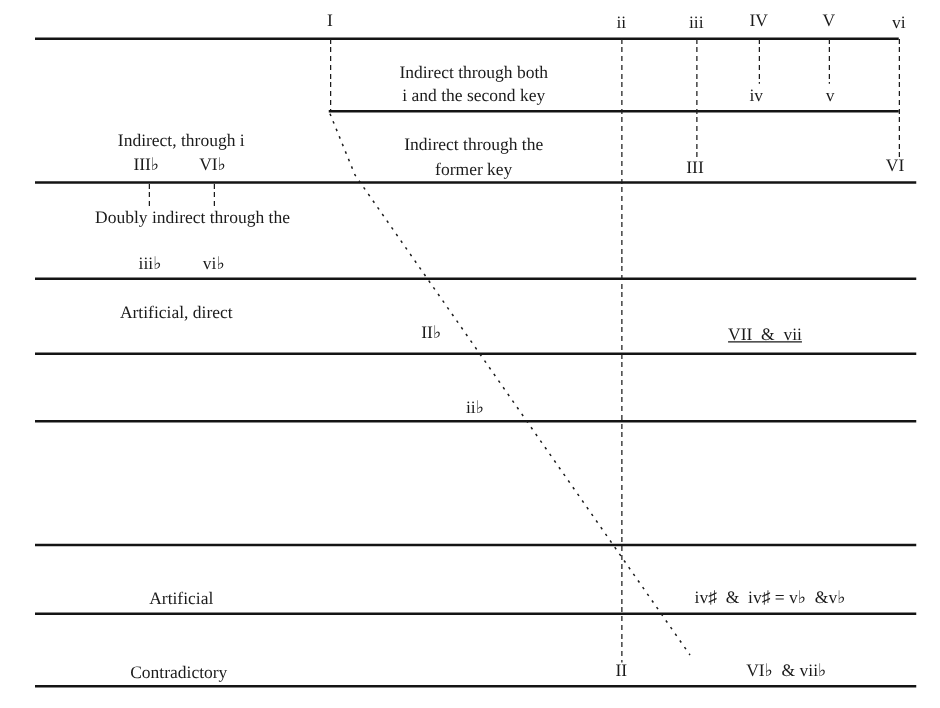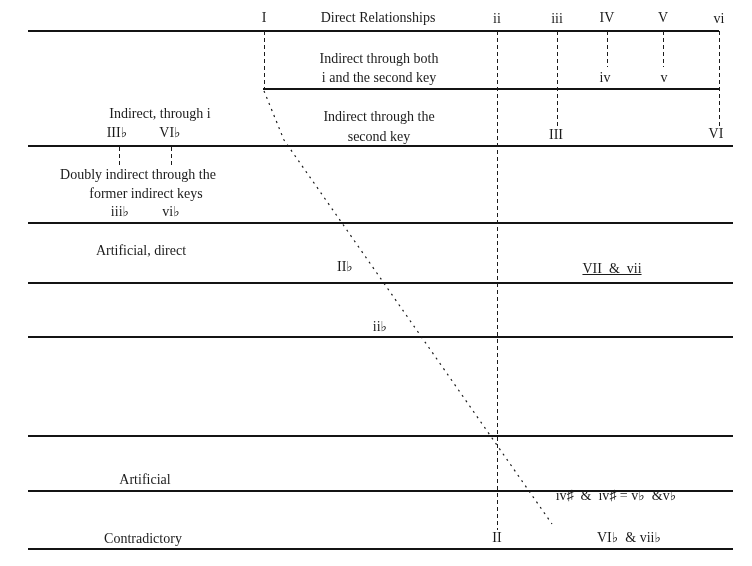--- a/index.html
+++ b/index.html
@@ -72,52 +72,50 @@
   <div class="vdash" style="left:663px; top:31px;  height:36px;"></div>
   <div class="vdash" style="left:719px; top:31px;  height:95px;"></div>
   <div class="vdash" style="left:119px; top:147px; height:18px;"></div>
   <div class="vdash" style="left:171px; top:147px; height:18px;"></div>
 
   <svg class="overlay" width="752" height="566">
     <polyline points="264,91 284,140 552,524" fill="none" stroke="#1c1c1c" stroke-width="1.2" stroke-dasharray="2 4.5"></polyline>
   </svg>
 
   <span class="lbl" style="left:264px; top:18px;">I</span>
-  <span class="lbl" style="left:378px; top:18px;">Direct Relationships</span>
   <span class="lbl" style="left:497px; top:19px;">ii</span>
   <span class="lbl" style="left:557px; top:19px;">iii</span>
   <span class="lbl" style="left:607px; top:18px;">IV</span>
   <span class="lbl" style="left:663px; top:18px;">V</span>
   <span class="lbl" style="left:719px; top:19px;">vi</span>
 
   <span class="lbl" style="left:379px; top:59px;">Indirect through both</span>
   <span class="lbl" style="left:379px; top:78px;">i and the second key</span>
   <span class="lbl" style="left:605px; top:78px;">iv</span>
   <span class="lbl" style="left:664px; top:78px;">v</span>
 
-  <span class="lbl" style="left:160px; top:114px;">Indirect, through i</span>
+  <span class="lbl" style="left:145px; top:114px;">Indirect, through i</span>
   <span class="lbl" style="left:117px; top:133px;">III♭</span>
   <span class="lbl" style="left:170px; top:133px;">VI♭</span>
 
   <span class="lbl" style="left:379px; top:117px;text-align:right;">Indirect through the</span>
-  <span class="lbl" style="left:379px; top:137px;">second key</span>
+  <span class="lbl" style="left:379px; top:137px;">former key</span>
   <span class="lbl" style="left:556px; top:135px;">III</span>
   <span class="lbl" style="left:716px; top:134px;">VI</span>
 
-  <span class="lbl" style="left:138px; top:175px;">Doubly indirect through the</span>
-  <span class="lbl" style="left:146px; top:194px;">former indirect keys</span>
+  <span class="lbl" style="left:154px; top:175px;">Doubly indirect through the</span>
   <span class="lbl" style="left:120px; top:212px;">iii♭</span>
   <span class="lbl" style="left:171px; top:212px;">vi♭</span>
 
   <span class="lbl" style="left:141px; top:251px;">Artificial, direct</span>
   <span class="lbl" style="left:345px; top:267px;">II♭</span>
   <span class="lbl" style="left:612px; top:269px;text-decoration:underline;">VII  &amp;  vii</span>
 
   <span class="lbl" style="left:380px; top:327px;">ii♭</span>
 
   <span class="lbl" style="left:145px; top:480px;">Artificial</span>
-  <span class="lbl" style="left:616px; top:479px;margin-top:17px;">iv♯  &amp;  iv♯ = v♭  &amp;v♭</span>
+  <span class="lbl" style="left:616px; top:479px;">iv♯  &amp;  iv♯ = v♭  &amp;v♭</span>
 
   <span class="lbl" style="left:143px; top:539px;">Contradictory</span>
   <span class="lbl masked" style="left:497px; top:538px;">II</span>
   <span class="lbl" style="left:588px; top:538px;margin-left:41px;">VI♭  &amp; vii♭</span>
 
 </div>
 
 </body></html>

